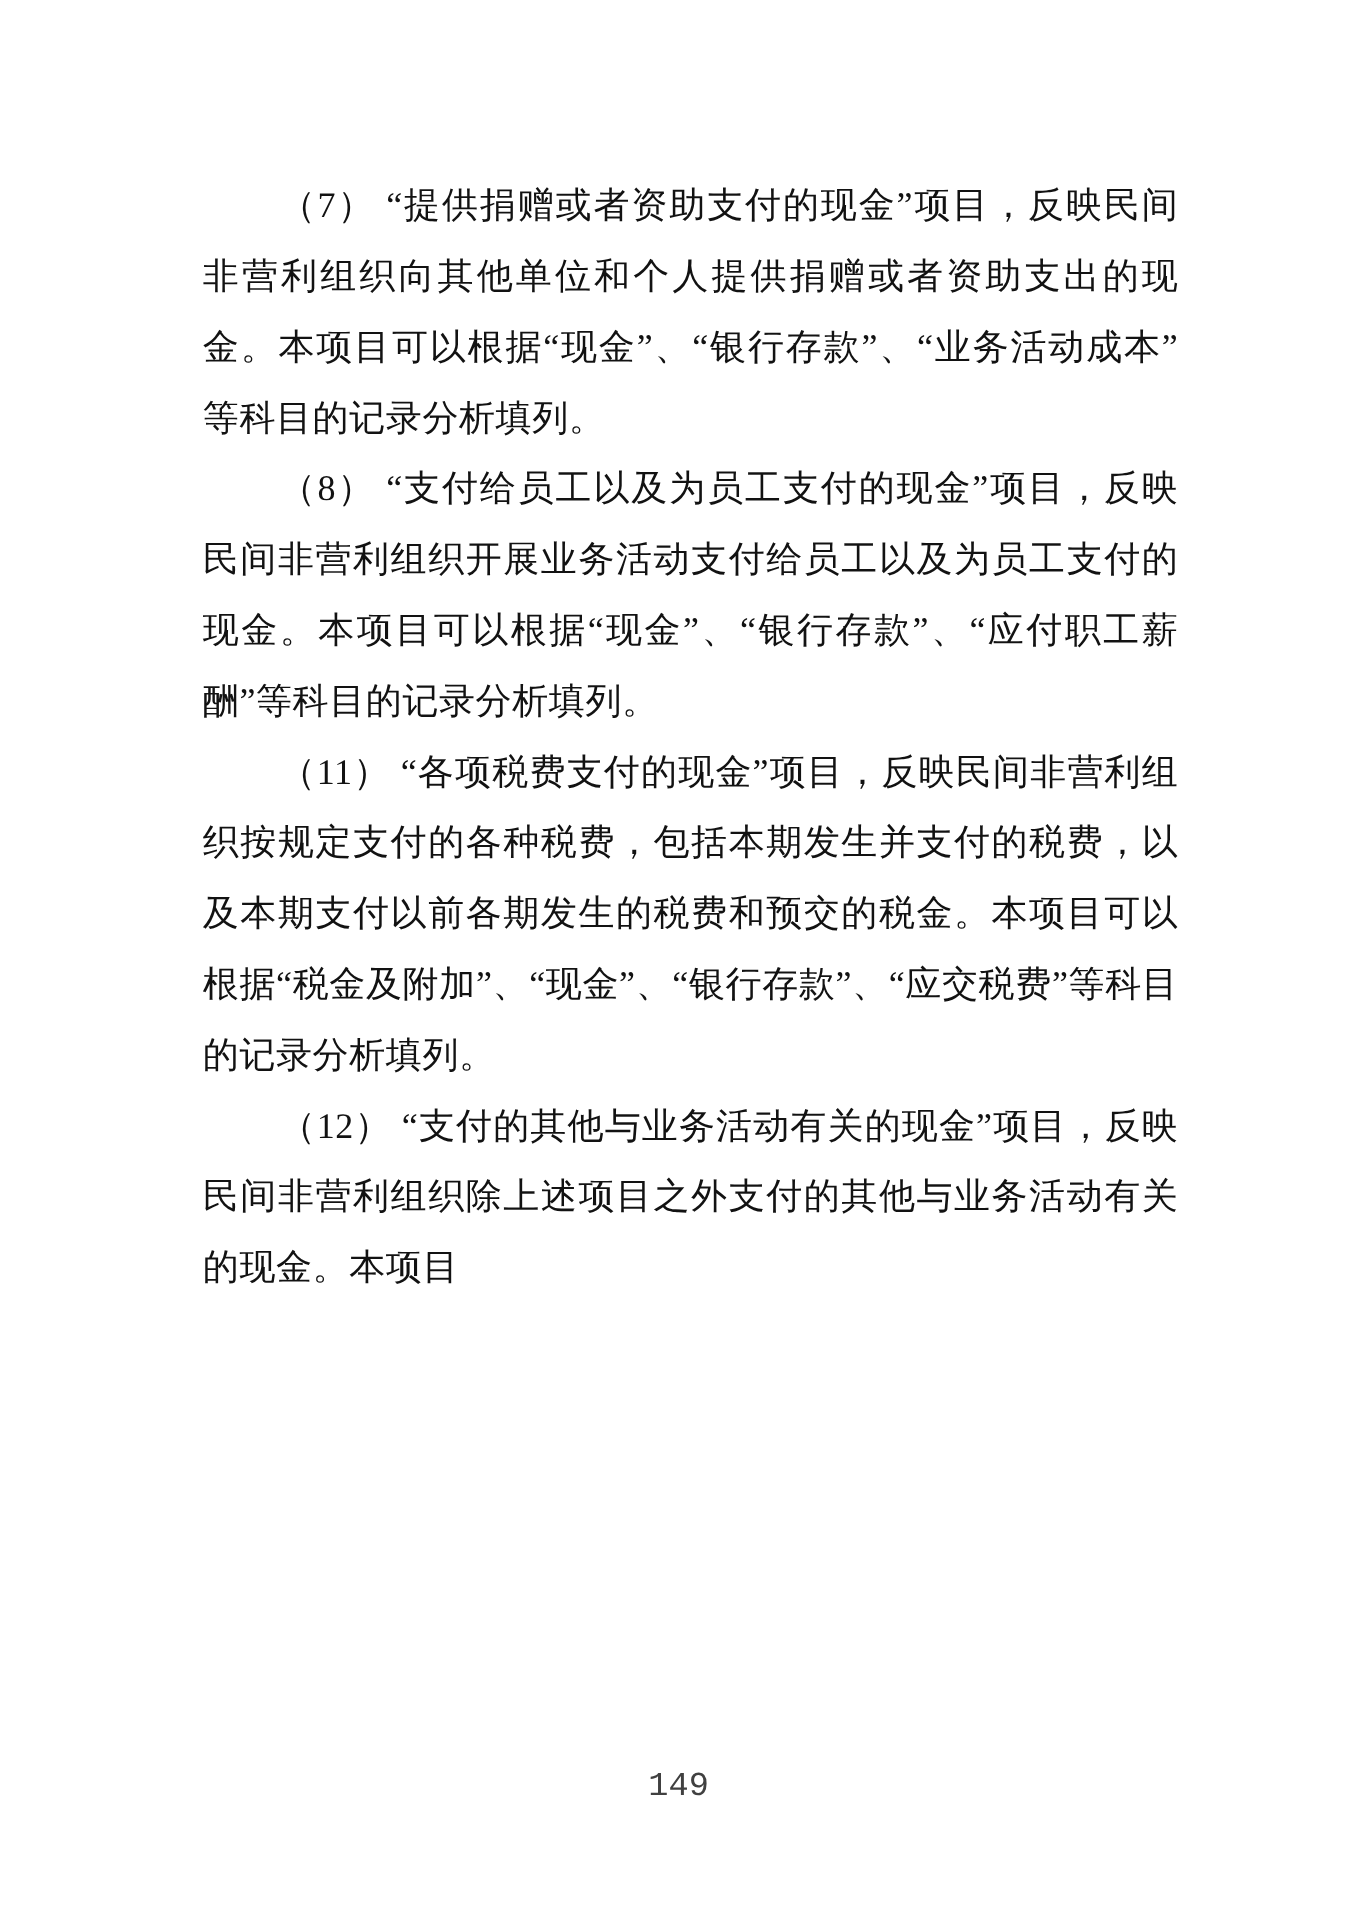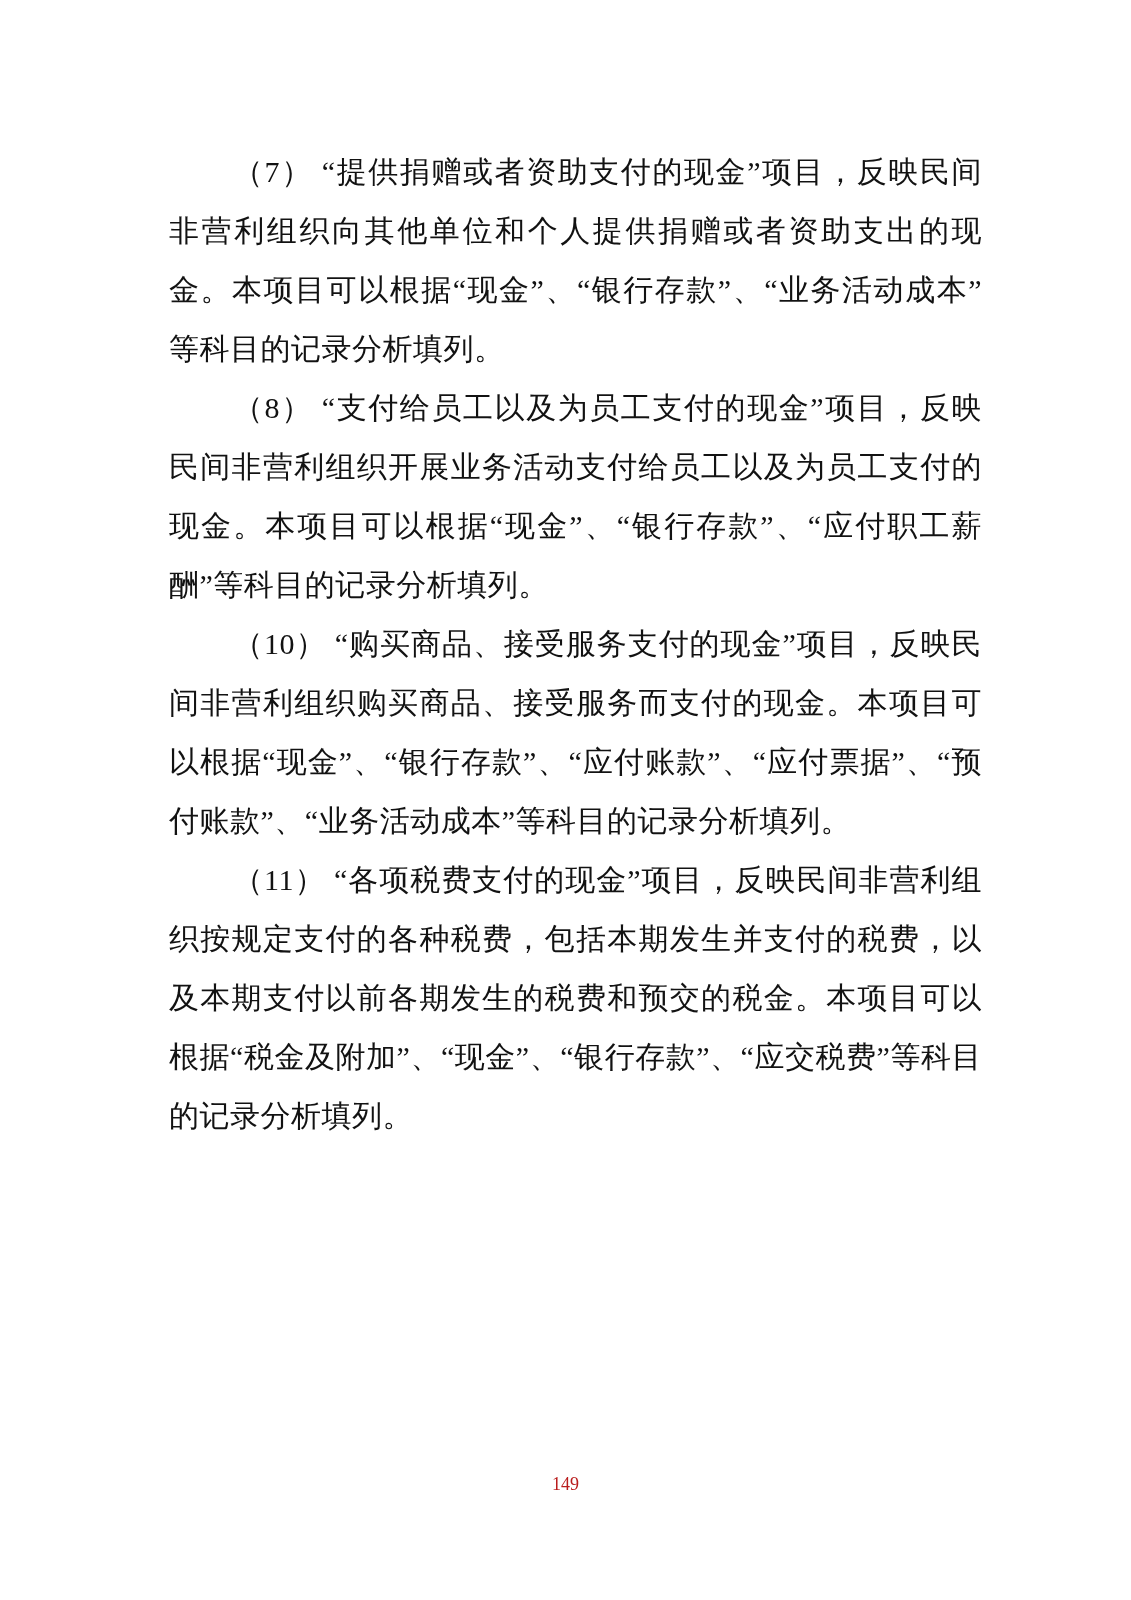--- a/index.html
+++ b/index.html
@@ -33,31 +33,31 @@
     word-break: break-all;
   }
   .page-footer {
     position: absolute;
     left: 0;
     top: 1474px;
     width: 100%;
     text-align: center;
   }
   .page-number {
-    font-family: Liberation Serif, serif;
-    font-size: 18px;
-    color: #b91c1c;
+    font-family: Liberation Mono, monospace;
+    font-size: 28px;
+    color: #404040;
   }
 </style>
 </head>
 <body>
 
 <div class="page">
   <main class="content">
     <p class="para">（7） “提供捐赠或者资助支付的现金”项目，反映民间非营利组织向其他单位和个人提供捐赠或者资助支出的现金。本项目可以根据“现金”、“银行存款”、“业务活动成本”等科目的记录分析填列。</p>
     <p class="para">（8） “支付给员工以及为员工支付的现金”项目，反映民间非营利组织开展业务活动支付给员工以及为员工支付的现金。本项目可以根据“现金”、“银行存款”、“应付职工薪酬”等科目的记录分析填列。</p>
-    <p class="para">（10） “购买商品、接受服务支付的现金”项目，反映民间非营利组织购买商品、接受服务而支付的现金。本项目可以根据“现金”、“银行存款”、“应付账款”、“应付票据”、“预付账款”、“业务活动成本”等科目的记录分析填列。</p>
     <p class="para">（11） “各项税费支付的现金”项目，反映民间非营利组织按规定支付的各种税费，包括本期发生并支付的税费，以及本期支付以前各期发生的税费和预交的税金。本项目可以根据“税金及附加”、“现金”、“银行存款”、“应交税费”等科目的记录分析填列。</p>
+    <p class="para">（12） “支付的其他与业务活动有关的现金”项目，反映民间非营利组织除上述项目之外支付的其他与业务活动有关的现金。本项目</p>
   </main>
   <footer class="page-footer">
     <span class="page-number">149</span>
   </footer>
 </div>
 
 </body></html>

